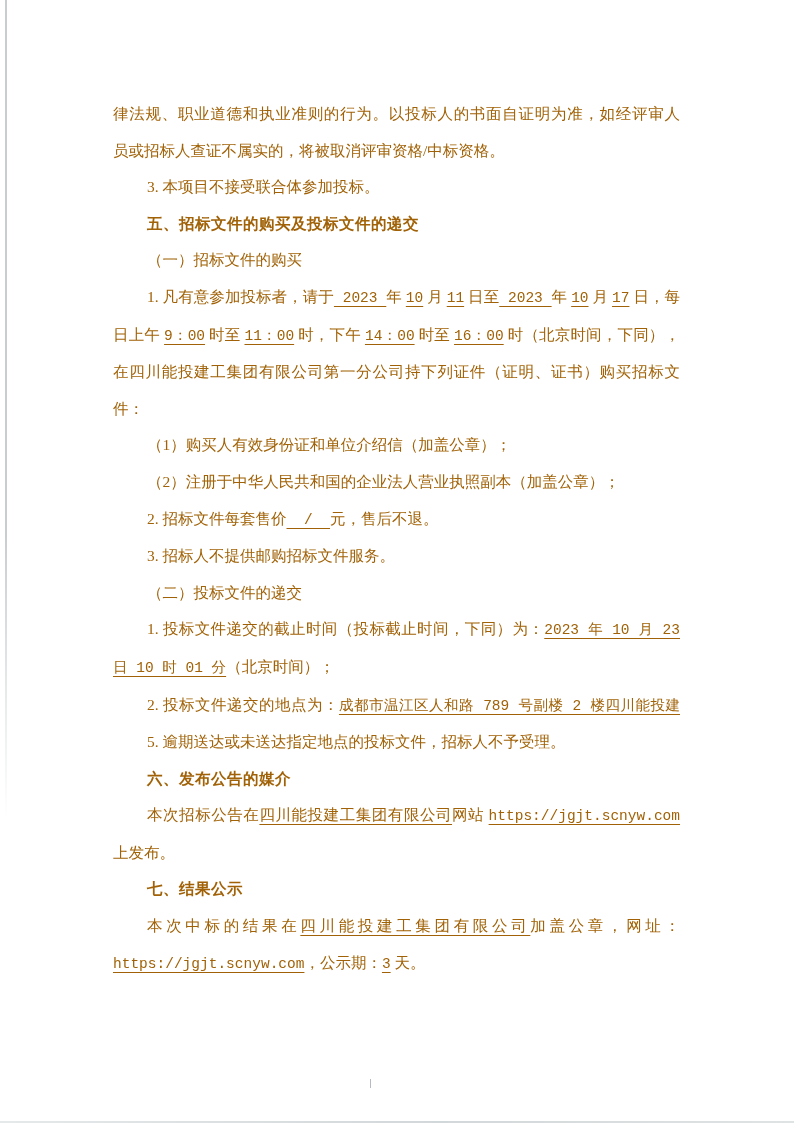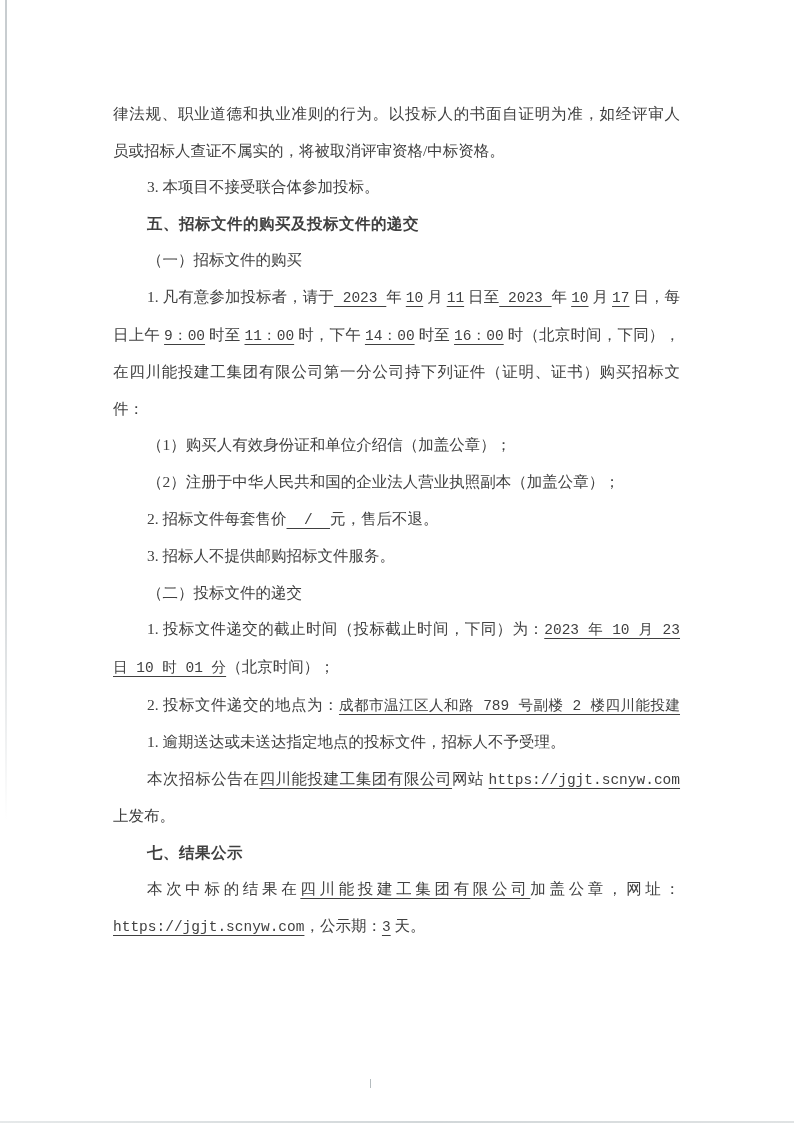--- a/index.html
+++ b/index.html
@@ -4,21 +4,21 @@
 <style>
   html, body { margin: 0; padding: 0; background: #ffffff; }
   .page {
     position: relative;
     width: 794px;
     height: 1123px;
     margin: 0 auto;
     background: #ffffff;
     overflow: hidden;
     font-family: "Liberation Serif", "DejaVu Serif", serif;
-    color: #404040;
+    color: #a16207;
   }
   .doc {
     position: absolute;
     left: 113px;
     top: 96px;
     width: 567px;
     font-size: 15.5px;
     line-height: 36.6px;
   }
   .line {
@@ -76,20 +76,21 @@
       <div class="line fill"><span class="">在四川能投建工集团有限公司第一分公司持下列证件（证明、证书）购买招标文</span></div>
       <div class="line"><span class="">件：</span></div>
       <div class="line indent"><span class="">（1）购买人有效身份证和单位介绍信（加盖公章）；</span></div>
       <div class="line indent"><span class="">（2）注册于中华人民共和国的企业法人营业执照副本（加盖公章）；</span></div>
       <div class="line indent"><span class="">2. 招标文件每套售价</span><span class="u m">  /  </span><span class="">元，售后不退。</span></div>
       <div class="line indent"><span class="">3. 招标人不提供邮购招标文件服务。</span></div>
       <div class="line indent"><span class="">（二）投标文件的递交</span></div>
       <div class="line indent fill"><span class="">1. 投标文件递交的截止时间（投标截止时间，下同）为：</span><span class="u m">2023 年 10 月 23</span></div>
       <div class="line"><span class="u m">日 10 时 01 分</span><span class="">（北京时间）；</span></div>
       <div class="line indent fill"><span class="">2. 投标文件递交的地点为：</span><span class="u m">成都市温江区人和路 789 号副楼 2 楼四川能投建</span></div>
-      <div class="line indent"><span class="">1. 逾期送达或未送达指定地点的投标文件，招标人不予受理。</span></div>
+      <div class="line indent"><span class="">5. 逾期送达或未送达指定地点的投标文件，招标人不予受理。</span></div>
+      <div class="line indent bold"><span class="">六、发布公告的媒介</span></div>
       <div class="line indent fill"><span class="">本次招标公告在</span><span class="u">四川能投建工集团有限公司</span><span class="">网站 </span><span class="u m">https://jgjt.scnyw.com</span></div>
       <div class="line"><span class="">上发布。</span></div>
       <div class="line indent bold"><span class="">七、结果公示</span></div>
       <div class="line indent fill"><span class="">本次中标的结果在</span><span class="u">四川能投建工集团有限公司</span><span class="">加盖公章，网址：</span></div>
       <div class="line"><span class="u m">https://jgjt.scnyw.com</span><span class="">，公示期：</span><span class="u m">3</span><span class=""> 天。</span></div>
     </div>
 </div>
 
 </body></html>

